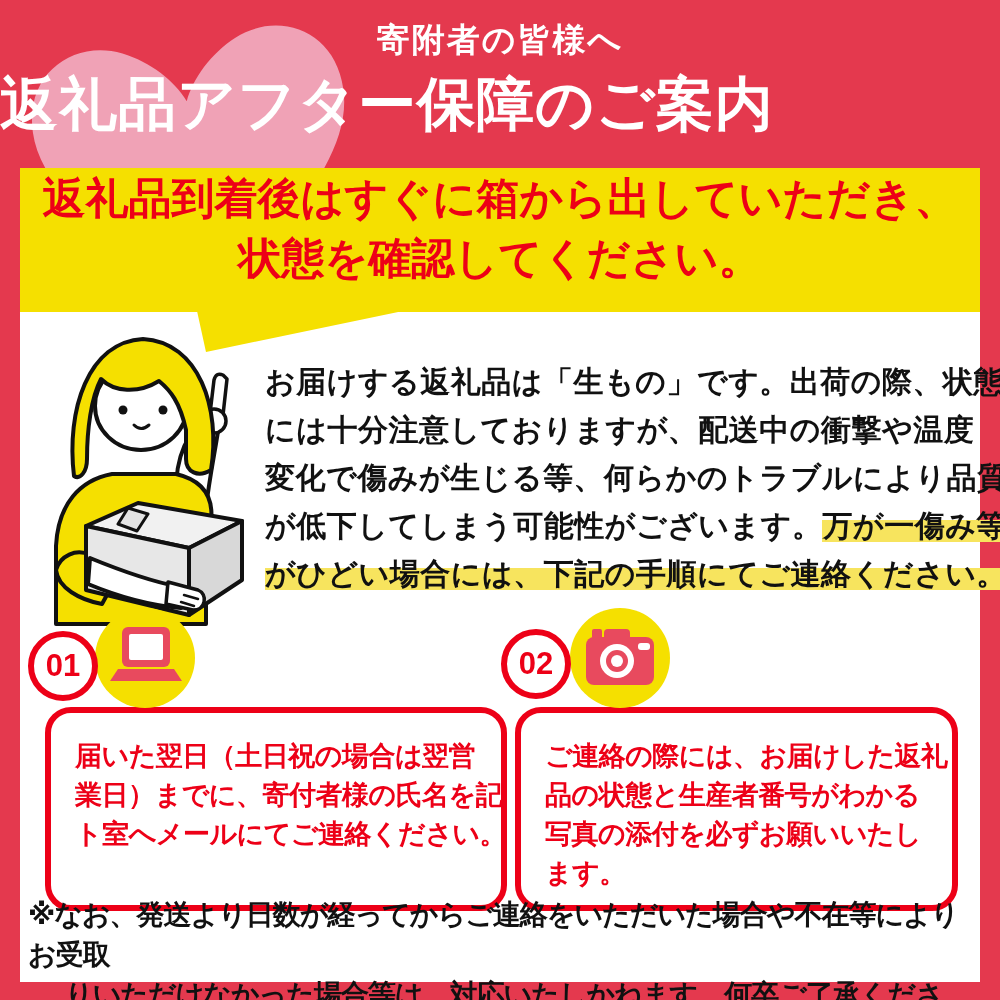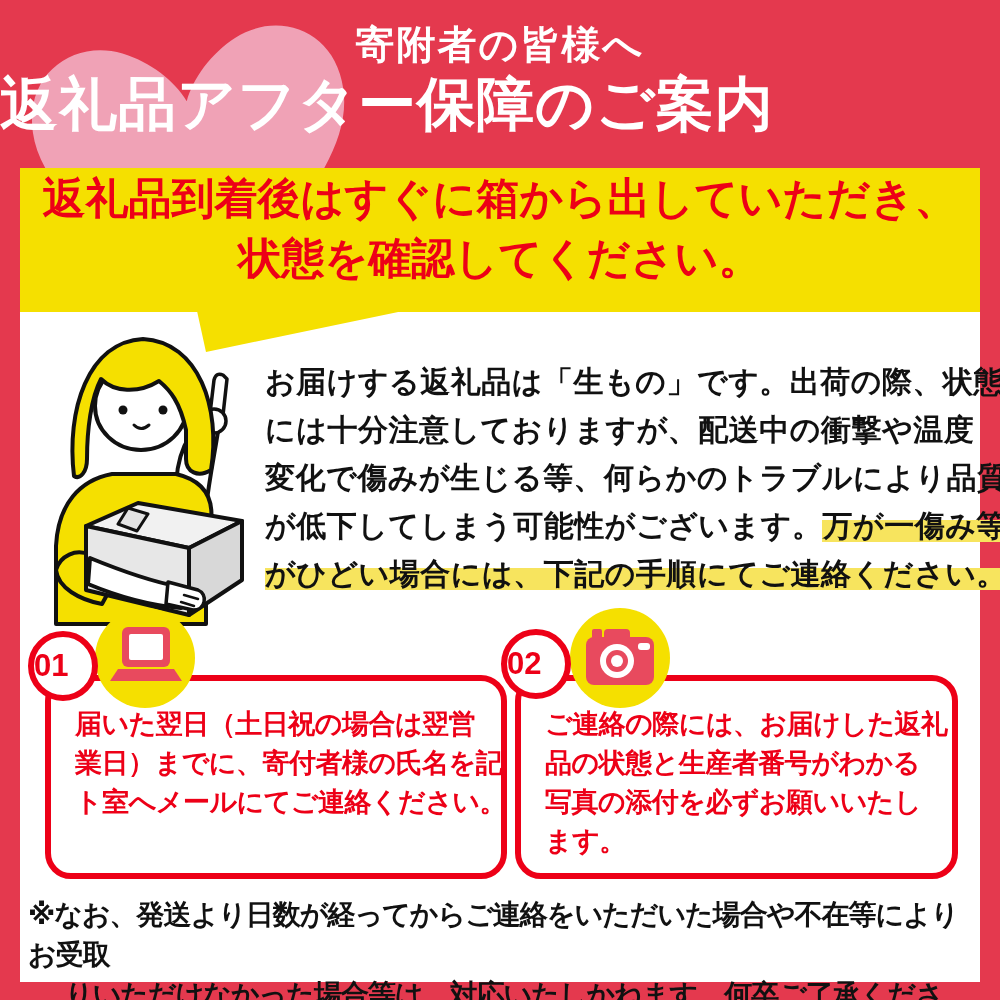--- a/index.html
+++ b/index.html
@@ -7,21 +7,21 @@
     position:relative; width:1000px; height:1000px;
     background:#e4394e; overflow:hidden;
     font-family:"Liberation Sans","DejaVu Sans",sans-serif;
     font-weight:bold;
   }
   
   .header-clip{position:absolute;left:0;top:0;width:100%;height:168px;overflow:hidden;}
   .heart{position:absolute;left:6px;top:2px;width:380px;height:330px;transform:rotate(-8deg);}
   .header-subtitle{
     position:absolute;left:0;top:18px;width:100%;text-align:center;
-    color:#fff;font-size:39px;letter-spacing:2px;
+    color:#fff;font-size:33px;letter-spacing:2px;
   }
   .header-title{
     position:absolute;left:0;top:66px;width:100%;
     color:#fff;font-size:58px;letter-spacing:1px;
   }
   
   .content{
     position:absolute;left:20px;top:168px;width:960px;height:814px;
     background:#ffffff;
   }
@@ -39,29 +39,29 @@
     color:#111;font-size:30px;line-height:48px;letter-spacing:0.5px;
   }
   .intro .iline{white-space:nowrap;height:48px;}
   .hl{background:linear-gradient(to top,#f7e45e 68%,transparent 68%);}
   
   .woman{position:absolute;left:8px;top:150px;width:240px;height:310px;}
   
   .step-box{
     position:absolute;background:#fff;border:6px solid #ed0017;border-radius:26px;
     box-sizing:border-box;color:#ed0017;font-size:27px;line-height:39px;
-    padding:24px 0 0 24px;letter-spacing:-0.5px;
+    padding:24px 0 0 24px;letter-spacing:-0.5px;margin-top:32px;
   }
   .step-box .sline{white-space:nowrap;}
   .box-1{left:25px;top:507px;width:462px;height:204px;}
   .box-2{left:495px;top:507px;width:443px;height:204px;}
   .num-circle{
     position:absolute;width:58px;height:58px;border-radius:50%;
     background:#fff;border:6px solid #ed0017;color:#ed0017;
-    font-size:31px;display:flex;align-items:center;justify-content:flex-start;
+    font-size:31px;display:flex;align-items:center;justify-content:center;
     z-index:3;
   }
   .num-1{left:8px;top:463px;}
   .num-2{left:481px;top:461px;}
   .icon-circle{
     position:absolute;width:100px;height:100px;border-radius:50%;
     background:#f5e000;z-index:2;display:flex;align-items:center;justify-content:center;
   }
   .ic-1{left:75px;top:440px;}
   .ic-2{left:550px;top:440px;}

